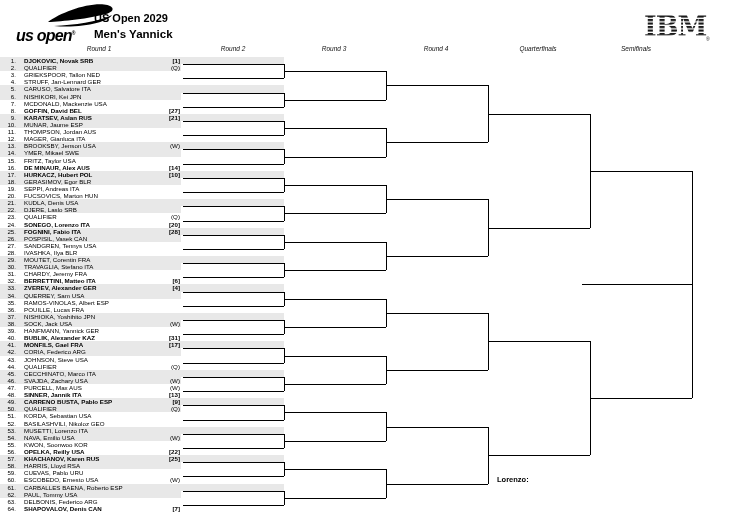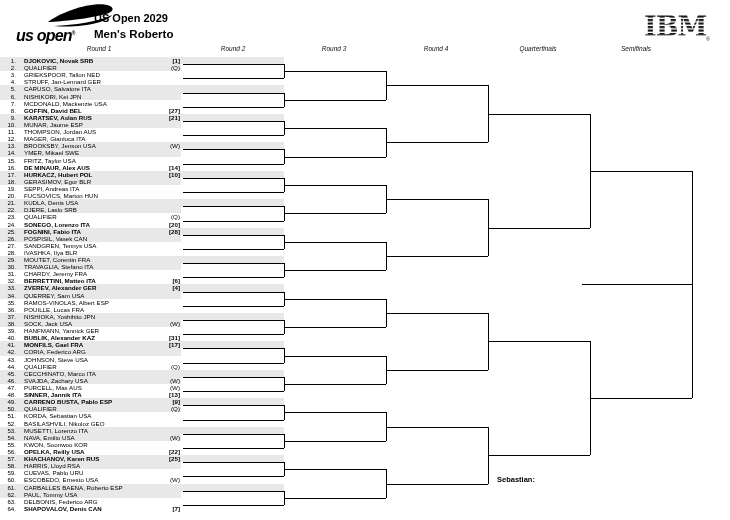--- a/index.html
+++ b/index.html
@@ -28,33 +28,33 @@
 
 <div id="sheet">
 
   <svg id="uso-swoosh" width="72" height="24" viewBox="0 0 72 24" aria-hidden="true">
     <path d="M2 19 C14 10, 40 0, 58 1.5 C68 2.5, 70 8, 60 11 C44 15.5, 16 18.5, 2 19 Z" fill="#000"></path>
     <path d="M8 23 C28 22, 52 19, 66 12 C62 19, 36 25.5, 8 23 Z" fill="#000"></path>
   </svg>
   <div id="uso-logo-text"><span>us open</span><sup>®</sup></div>
 
   <div id="event-title">US Open 2029</div>
-  <div id="event-subtitle">Men's Roberto</div>
+  <div id="event-subtitle">Men's Yannick</div>
 
   <svg id="ibm-logo" width="68" height="30" viewBox="0 0 68 30" aria-hidden="true">
     <defs>
       <pattern id="ibmp" patternUnits="userSpaceOnUse" width="68" height="3.5">
         <rect width="68" height="2.2" fill="#1a1a1a"></rect>
       </pattern>
     </defs>
     <text x="0" y="24" font-family="DejaVu Serif, serif" font-size="27" font-weight="bold" letter-spacing="-1" fill="url(#ibmp)">IBM</text>
     <text x="62" y="29" font-size="5" fill="#1a1a1a">®</text>
   </svg>
 
-  <div id="champion-label">Sebastian:</div>
+  <div id="champion-label">Lorenzo:</div>
 <div class="band" style="left: 0px; top: 57px; width: 181px; height: 14.218px; background: rgb(232, 232, 232);"></div>
     <div class="band" style="left: 181px; top: 57px; width: 102.5px; height: 7.109px; background: rgb(232, 232, 232);"></div>
     <div class="band" style="left: 0px; top: 85.436px; width: 181px; height: 14.218px; background: rgb(232, 232, 232);"></div>
     <div class="band" style="left: 181px; top: 85.436px; width: 102.5px; height: 7.109px; background: rgb(232, 232, 232);"></div>
     <div class="band" style="left: 0px; top: 113.872px; width: 181px; height: 14.218px; background: rgb(232, 232, 232);"></div>
     <div class="band" style="left: 181px; top: 113.872px; width: 102.5px; height: 7.109px; background: rgb(232, 232, 232);"></div>
     <div class="band" style="left: 0px; top: 142.308px; width: 181px; height: 14.218px; background: rgb(232, 232, 232);"></div>
     <div class="band" style="left: 181px; top: 142.308px; width: 102.5px; height: 7.109px; background: rgb(232, 232, 232);"></div>
     <div class="band" style="left: 0px; top: 170.744px; width: 181px; height: 14.218px; background: rgb(232, 232, 232);"></div>
     <div class="band" style="left: 181px; top: 170.744px; width: 102.5px; height: 7.109px; background: rgb(232, 232, 232);"></div>

